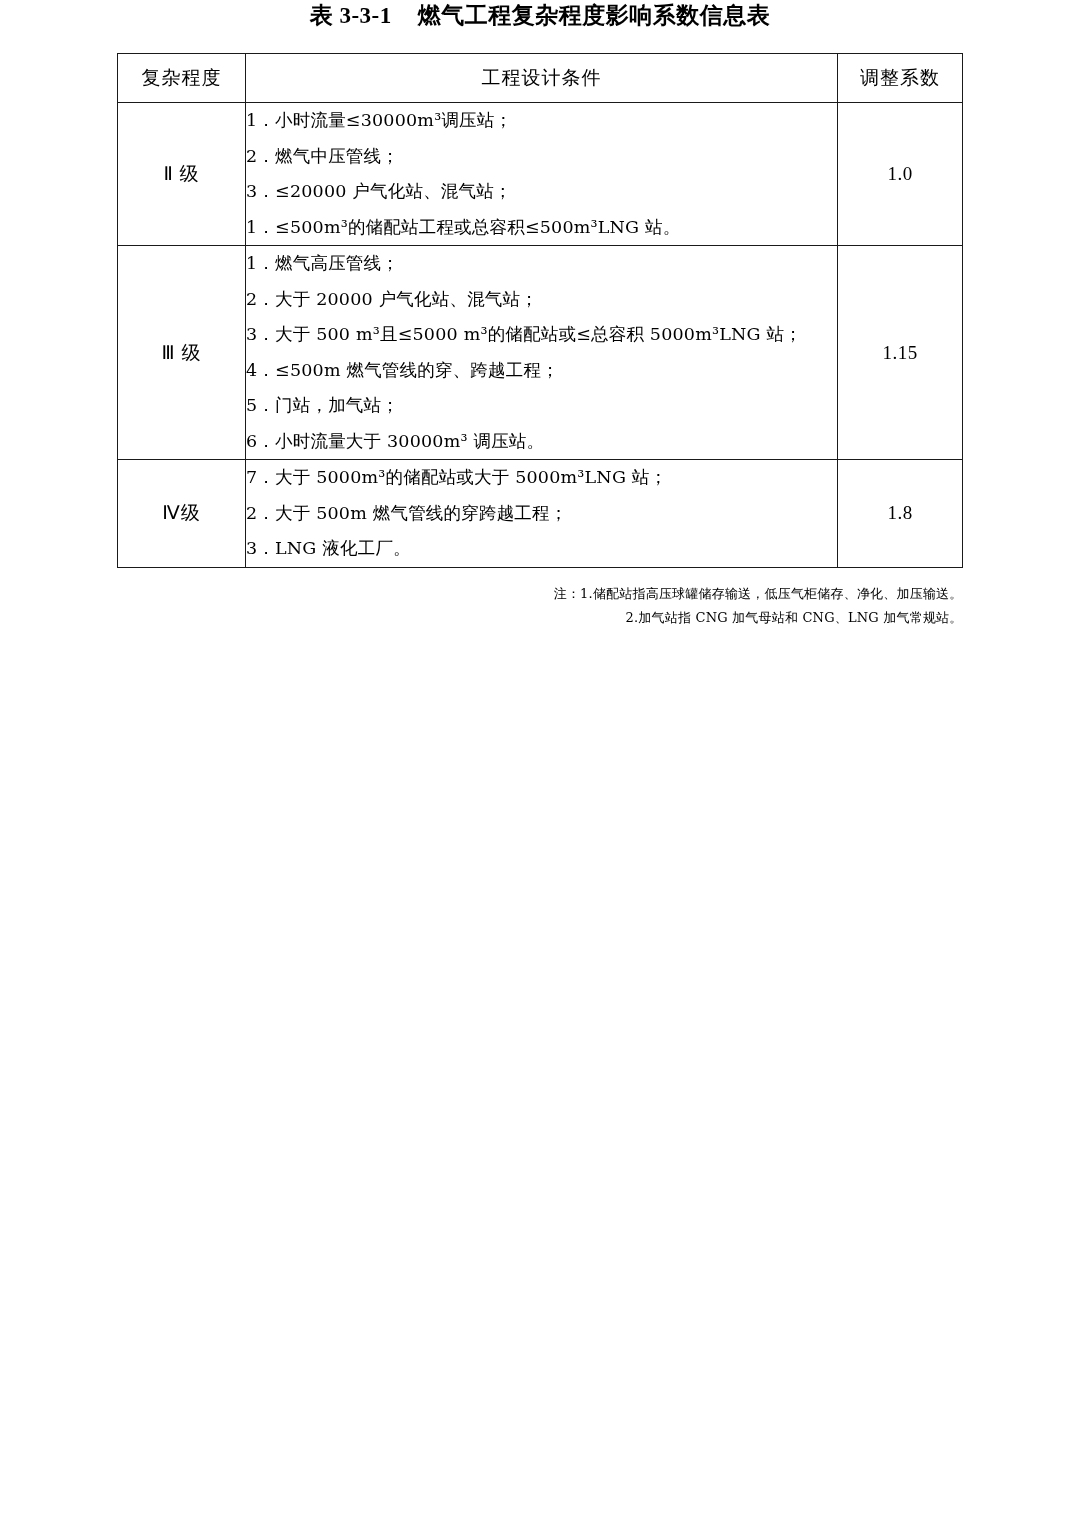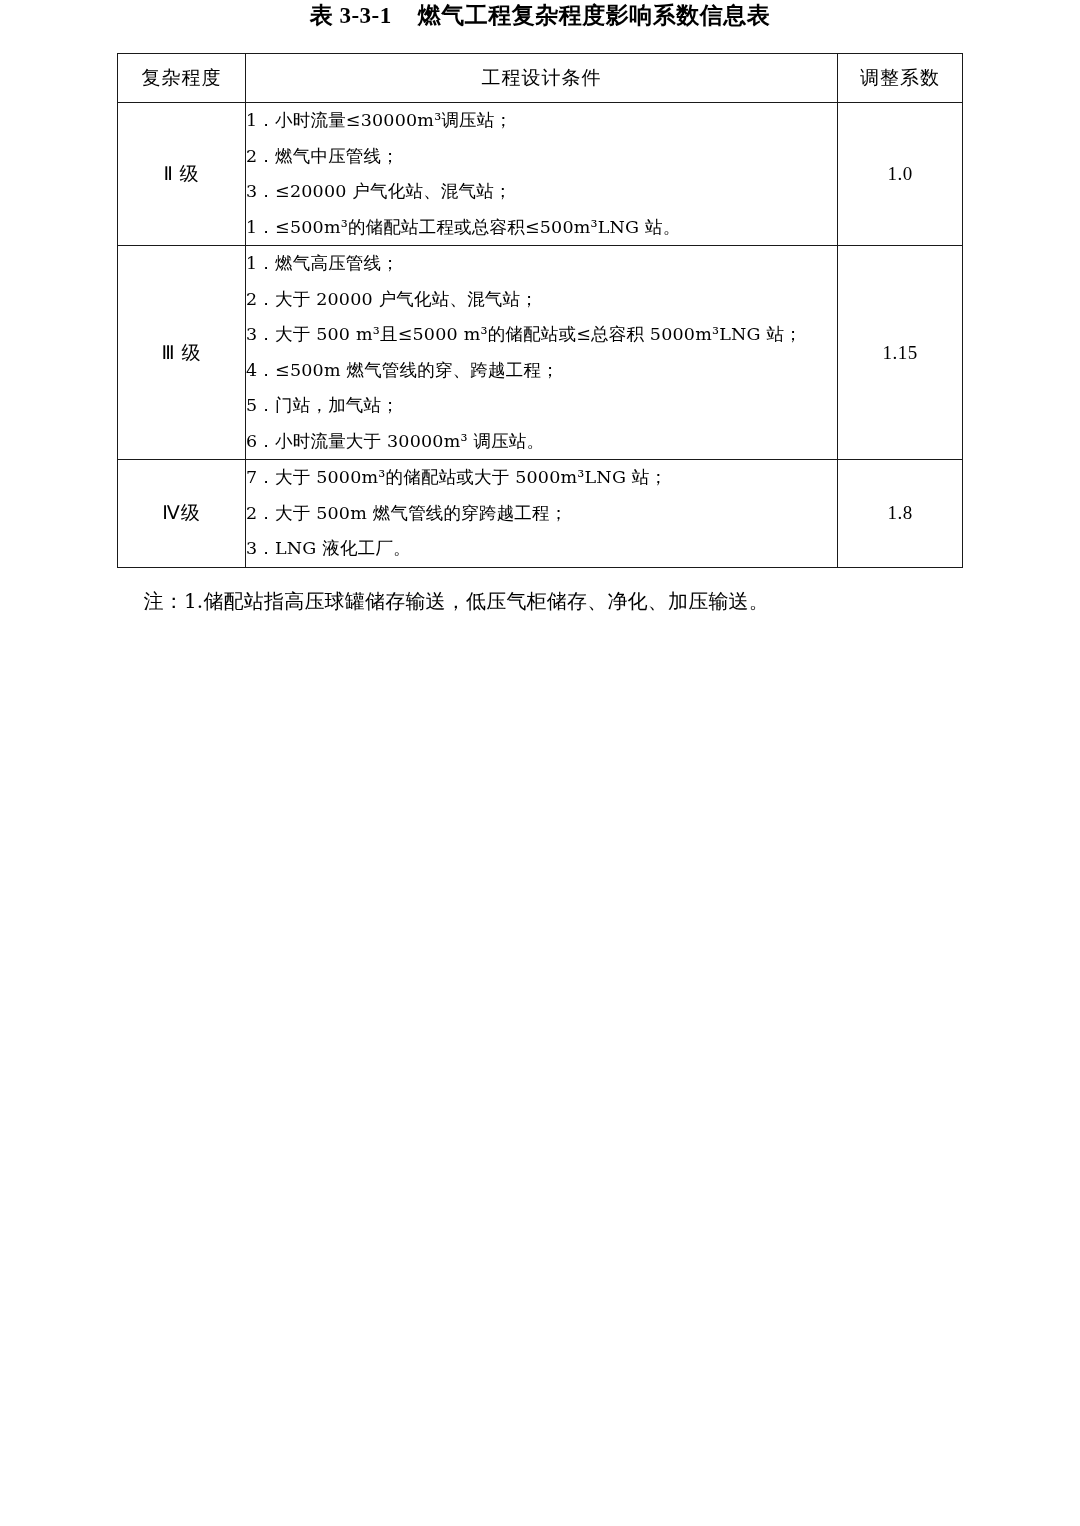--- a/index.html
+++ b/index.html
@@ -77,23 +77,24 @@
   }
   .cond-item {
     margin: 0;
     padding: 9px 0 9px 0;
     white-space: nowrap;
     letter-spacing: 0.2px;
   }
   .notes {
     width: 845px;
     margin: 14px auto 0 auto;
-    font-size: 20px;
+    font-size: 13px;
     font-family: "DejaVu Serif", "Liberation Serif", serif;
     line-height: 1.9;
+    text-align: right;
   }
   .note-line {
     padding-left: 26px;
     letter-spacing: 0.2px;
     white-space: nowrap;
   }
   .note-line.second {
     padding-left: 52px;
   }
 </style>
@@ -151,15 +152,16 @@
           <p class="cond-item">2．大于 500m 燃气管线的穿跨越工程；</p>
           <p class="cond-item">3．LNG 液化工厂。</p>
         </td>
         <td class="coef-cell">1.8</td>
       </tr>
     </tbody>
   </table>
 
   <div class="notes">
     <div class="note-line">注：1.储配站指高压球罐储存输送，低压气柜储存、净化、加压输送。</div>
+    <div class="note-line second">2.加气站指 CNG 加气母站和 CNG、LNG 加气常规站。</div>
   </div>
 
 </div>
 
 </body></html>

